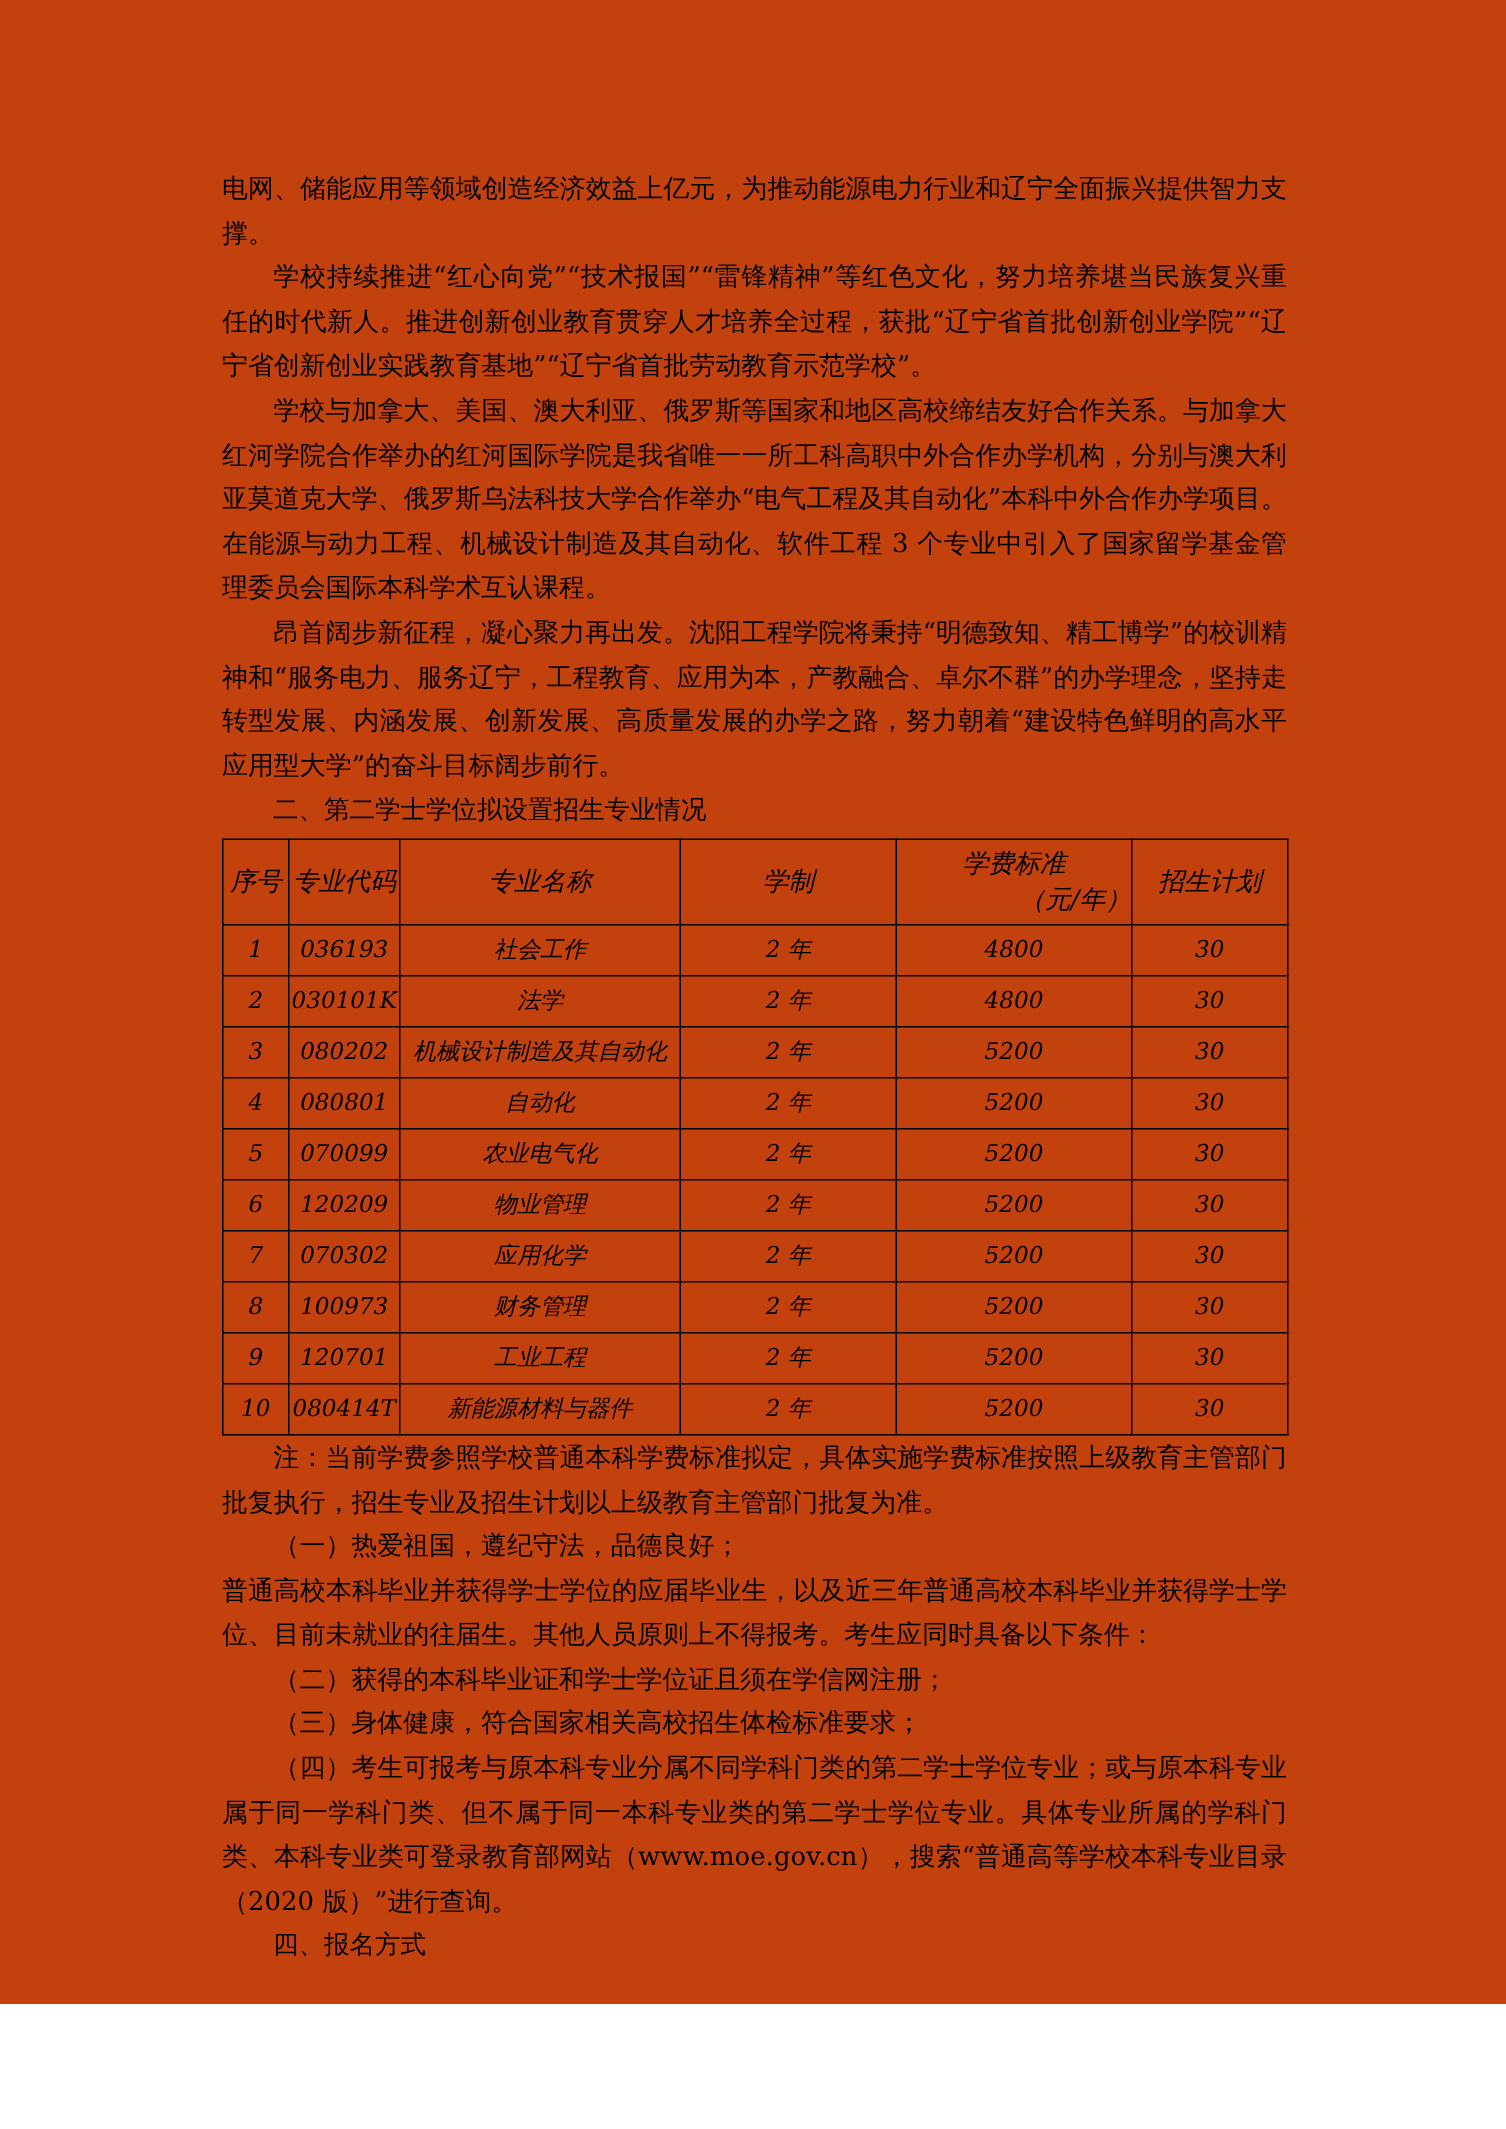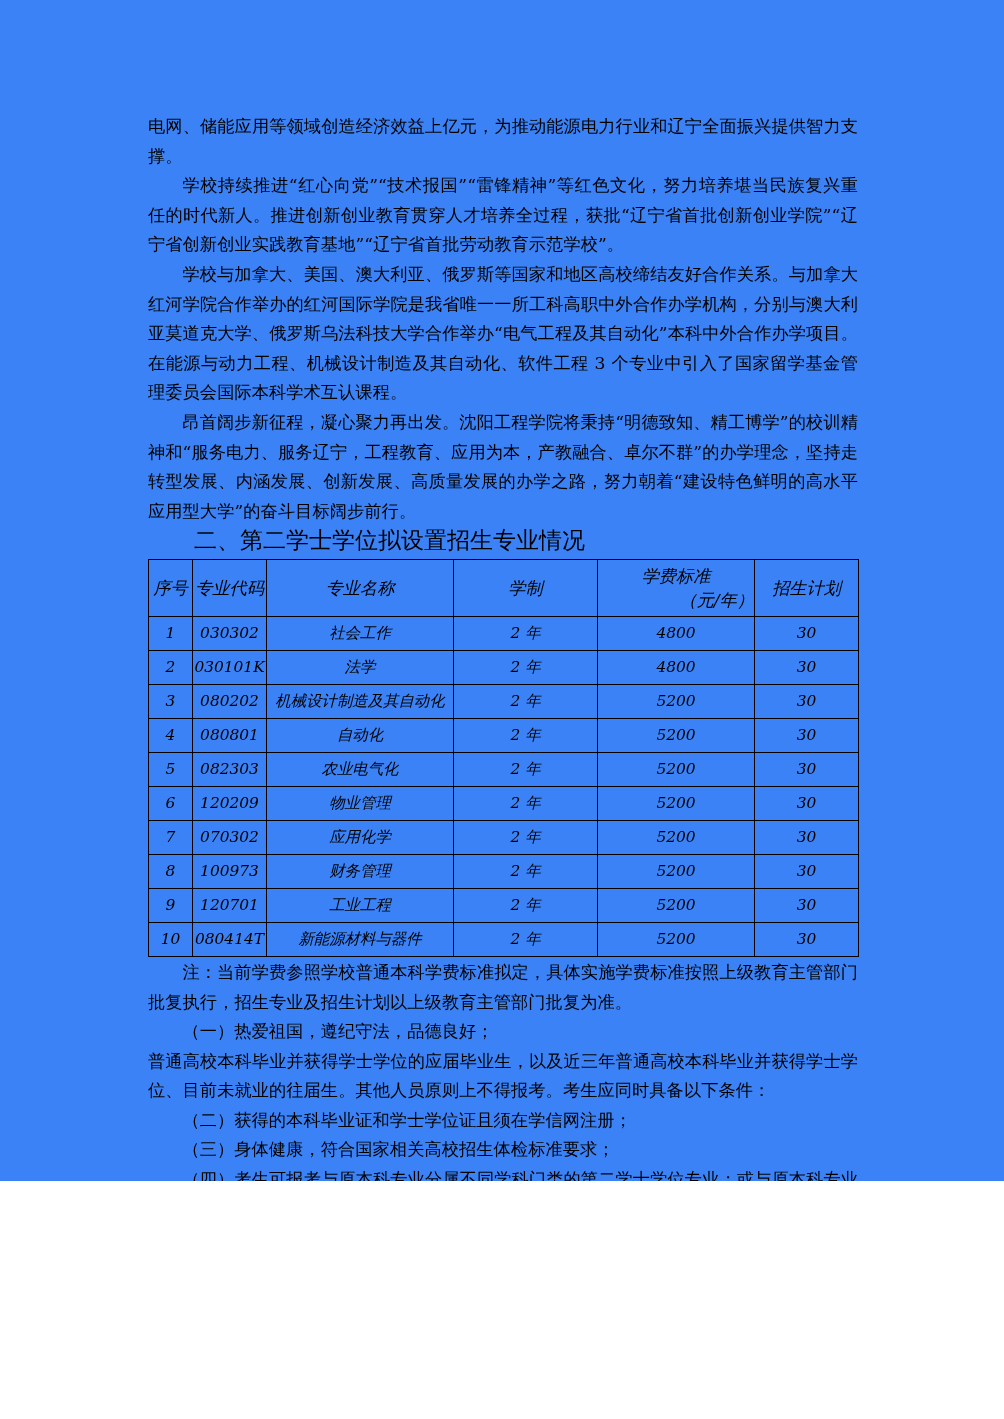--- a/index.html
+++ b/index.html
@@ -7,22 +7,22 @@
     padding: 0;
     background: #ffffff;
   }
   body {
     font-family: "DejaVu Serif", "Liberation Serif", serif;
     color: #000000;
   }
   .page {
     position: relative;
     width: 1004px;
-    height: 1181px;
-    background: #3b82f6;
+    height: 1336px;
+    background: #c2410c;
     box-sizing: border-box;
     overflow: hidden;
   }
   .content {
     position: absolute;
     left: 148px;
     top: 112px;
     width: 710px;
   }
   p.para {
@@ -32,21 +32,21 @@
     text-align: justify;
     text-justify: inter-ideograph;
     letter-spacing: 0.1px;
     font-family: "DejaVu Serif", "Liberation Serif", serif;
   }
   p.indent {
     text-indent: 2em;
   }
   p.heading {
     margin: 0;
-    font-size: 23px;
+    font-size: 17px;
     line-height: 29.6px;
     text-indent: 2em;
     font-family: "DejaVu Serif", "Liberation Serif", serif;
   }
   
   table.major-table {
     border-collapse: collapse;
     width: 710px;
     margin: 2px 0 0 0;
     table-layout: fixed;
@@ -115,21 +115,21 @@
             <th>
               <span class="fee-head-l1">学费标准</span>
               <span class="fee-head-l2">（元/年）</span>
             </th>
             <th>招生计划</th>
           </tr>
         </thead>
         <tbody>
           <tr>
             <td>1</td>
-            <td>030302</td>
+            <td>036193</td>
             <td>社会工作</td>
             <td>2 年</td>
             <td>4800</td>
             <td>30</td>
           </tr>
           <tr>
             <td>2</td>
             <td>030101K</td>
             <td>法学</td>
             <td>2 年</td>
@@ -147,21 +147,21 @@
           <tr>
             <td>4</td>
             <td>080801</td>
             <td>自动化</td>
             <td>2 年</td>
             <td>5200</td>
             <td>30</td>
           </tr>
           <tr>
             <td>5</td>
-            <td>082303</td>
+            <td>070099</td>
             <td>农业电气化</td>
             <td>2 年</td>
             <td>5200</td>
             <td>30</td>
           </tr>
           <tr>
             <td>6</td>
             <td>120209</td>
             <td>物业管理</td>
             <td>2 年</td>

